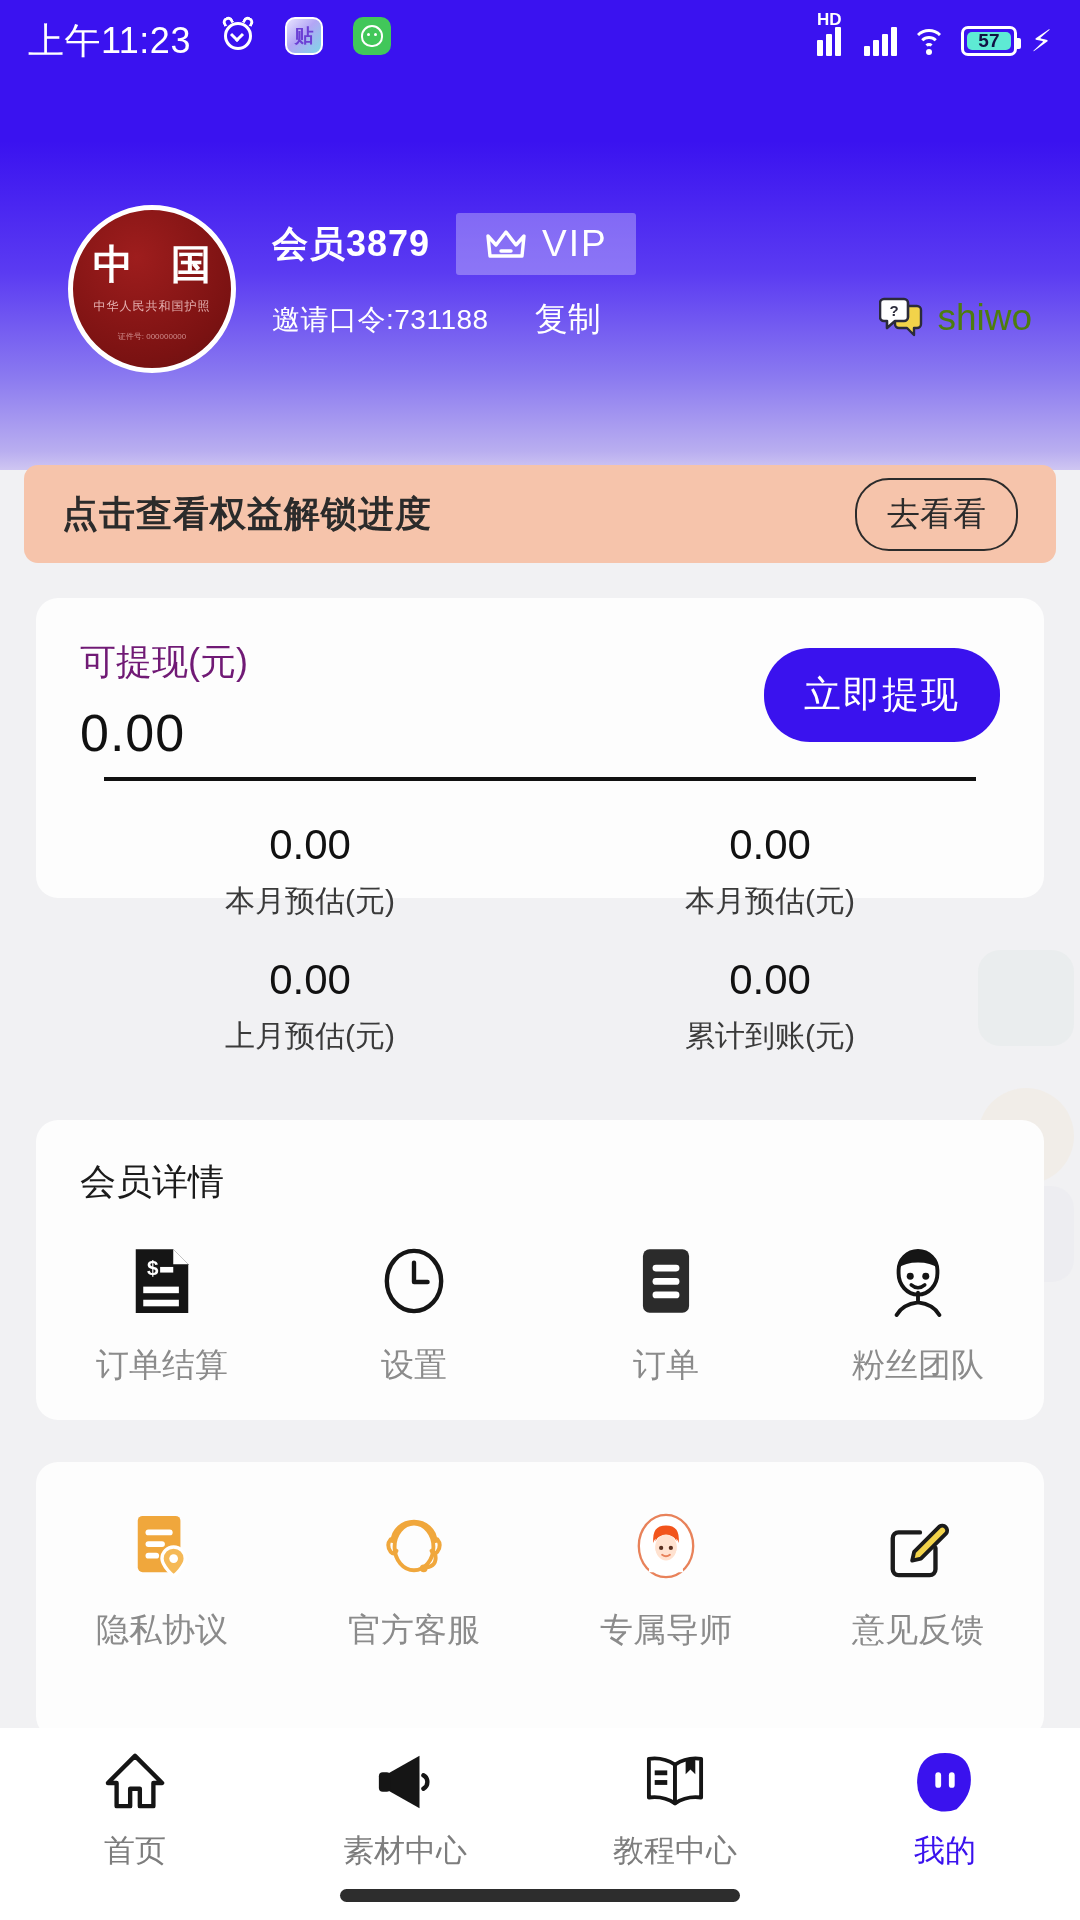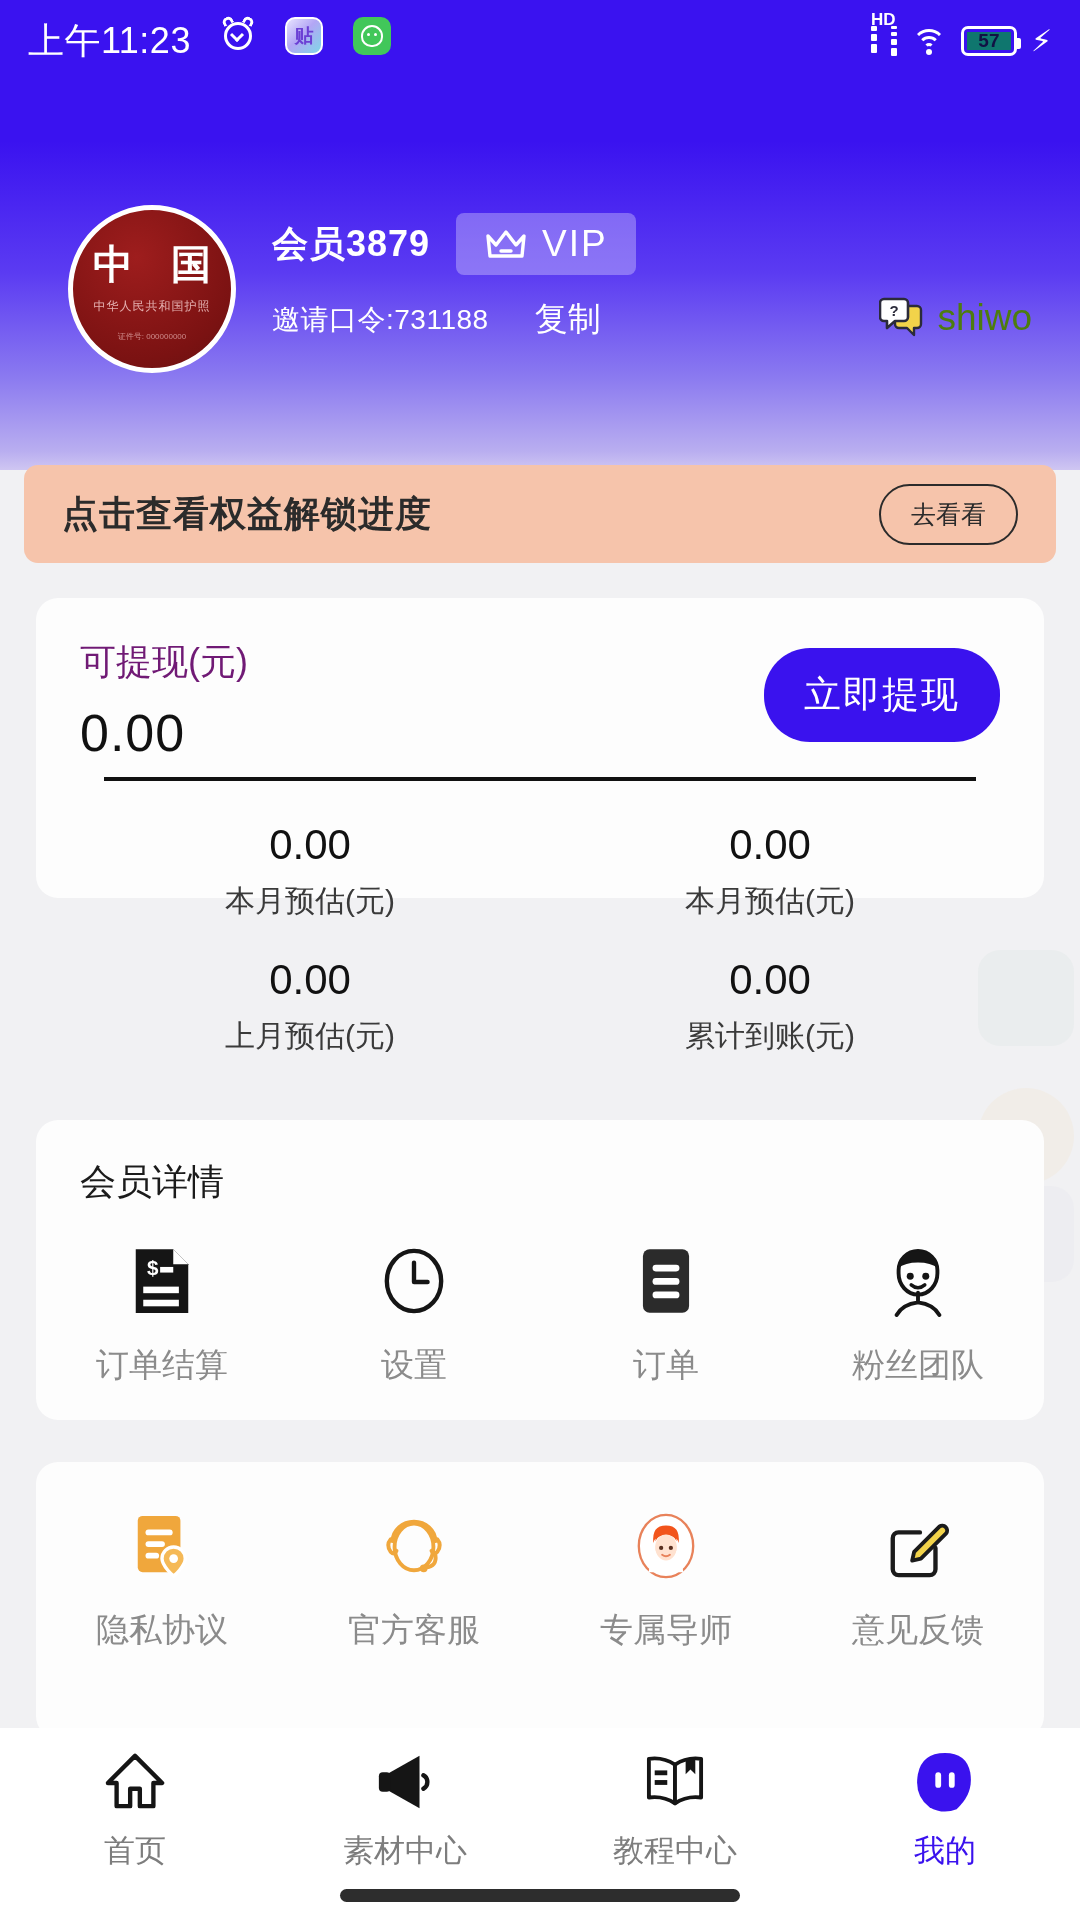--- a/index.html
+++ b/index.html
@@ -42,40 +42,40 @@
     border:2px solid #fff; font-size:19px; }
   .app-ico.green { background:#41c75a; }
   .app-ico.green .face { width:22px; height:22px; border:2.5px solid #fff; border-radius:50% 50% 46% 46%;
     position:relative; }
   .app-ico.green .face::before, .app-ico.green .face::after {
     content:""; position:absolute; top:6px; width:3px; height:3px; background:#fff; border-radius:50%; }
   .app-ico.green .face::before { left:4px; }
   .app-ico.green .face::after { right:4px; }
 
   .hd-label { font-size:17px; font-weight:700; position:absolute; top:-16px; left:0; }
-  .sig { display:flex; align-items:flex-end; gap:3px; height:30px; position:relative;flex-direction:column; }
+  .sig { display:flex; align-items:flex-end; gap:3px; height:30px; position:relative; }
   .sig span { width:6px; background:#fff; border-radius:1px; }
   .sig span:nth-child(1){height:10px;} .sig span:nth-child(2){height:16px;}
   .sig span:nth-child(3){height:22px;} .sig span:nth-child(4){height:29px;}
 
   .wifi { width:36px; height:28px; position:relative; }
   .wifi i { position:absolute; left:50%; transform:translateX(-50%); border:3.5px solid #fff;
     border-bottom-color:transparent; border-left-color:transparent; border-right-color:transparent;
     border-radius:50%; }
   .wifi i:nth-child(1){ width:34px; height:34px; top:2px; }
   .wifi i:nth-child(2){ width:22px; height:22px; top:9px; }
   .wifi i:nth-child(3){ width:10px; height:10px; top:16px; }
   .wifi .dot { position:absolute; left:50%; bottom:0; transform:translateX(-50%);
     width:6px; height:6px; background:#fff; border-radius:50%; border:none; }
 
   .batt { width:56px; height:30px; border:3px solid #fff; border-radius:7px; position:relative;
     display:flex; align-items:center; padding:3px; }
   .batt::after { content:""; position:absolute; right:-7px; top:9px; width:4px; height:11px;
     background:#fff; border-radius:0 2px 2px 0; }
-  .batt .fill { background:#0f766e; height:100%; border-radius:0; width:100%;
+  .batt .fill { background:#5eead4; height:100%; border-radius:5px; width:100%;
     display:flex; align-items:center; justify-content:center;
     font-size:19px; color:#114; font-weight:700; }
   .bolt { font-size:30px; line-height:1; }
 
   
   .profile { position:absolute; top:185px; left:0; width:1080px; color:#fff; }
   .avatar {
     position:absolute; left:68px; top:20px; width:168px; height:168px; border-radius:50%;
     background:radial-gradient(circle at 40% 30%,#9e1d1d,#7b1212 70%,#651010);
     border:5px solid #fff; display:flex; flex-direction:column;
@@ -83,41 +83,41 @@
   }
   .avatar .cn { font-size:40px; letter-spacing:14px; font-weight:700; color:#fff;
     text-indent:14px; font-family:"Liberation Serif",serif; }
   .avatar .sub { font-size:12px; color:#f3c9c9; margin-top:6px; letter-spacing:1px;
     font-family:"Liberation Serif",serif; opacity:.85; }
   .avatar .tiny { font-size:8px; color:#edb9b9; margin-top:16px; opacity:.7; }
 
   .nameRow { position:absolute; left:272px; top:28px; display:flex; align-items:center; gap:26px; }
   .uname { font-size:36px; font-weight:700; letter-spacing:1px; }
   .vip { display:flex; align-items:center; gap:14px; background:rgba(255,255,255,.30);
-    border-radius:8px; padding:10px 28px; }
+    border-radius:3px; padding:10px 28px; }
   .vip .vtxt { font-size:37px; color:#fff; letter-spacing:2px; }
   .crown { width:44px; height:32px; position:relative; }
 
   .codeRow { position:absolute; left:272px; top:112px; display:flex; align-items:center; gap:46px; }
   .codeRow .code { font-size:28px; letter-spacing:.5px; }
   .codeRow .copy { font-size:33px; }
 
   .shiwo { position:absolute; right:48px; top:112px; display:flex; align-items:center; gap:14px; }
   .shiwo .stxt { font-size:37px; color:#4d7c0f; }
   .qbub { width:44px; height:42px; position:relative; }
 
   
   .banner {
     position:absolute; top:465px; left:24px; width:1032px; height:98px;
     background:#f6c4ab; border-radius:14px;
     display:flex; align-items:center; padding:0 38px;
   }
   .banner .btxt { font-size:36px; color:#2b2b2b; font-weight:700; letter-spacing:1px; }
   .banner .bbtn { margin-left:auto; border:2.5px solid #2b2b2b; border-radius:34px;
-    padding:12px 30px; font-size:25px; color:#2b2b2b;text-align:right; }
+    padding:12px 30px; font-size:33px; color:#2b2b2b;text-align:right; }
 
   
   .card { position:absolute; left:36px; width:1008px; background:#fdfdfd; border-radius:22px; }
 
   .card-wallet { top:598px; height:300px; padding:40px 44px 0; }
   .wal-top { display:flex; align-items:flex-start; }
   .wal-lbl { font-size:36px; color:#701a75; }
   .wal-amt { font-size:52px; color:#111; margin-top:16px; letter-spacing:1px; }
   .wal-btn { margin-left:auto; margin-top:10px; background:#3a12ee; color:#fff;
     font-size:37px; border-radius:46px; padding:22px 40px; letter-spacing:2px; }

